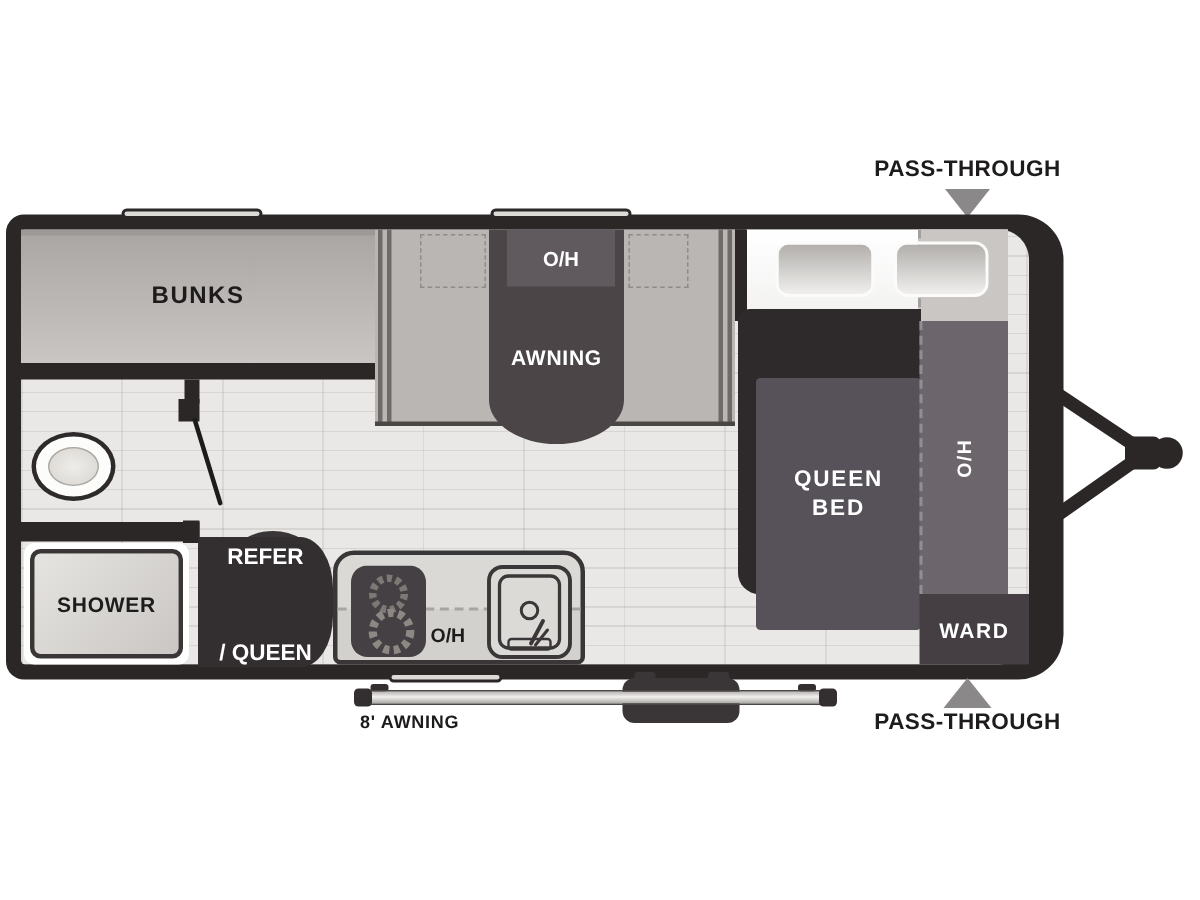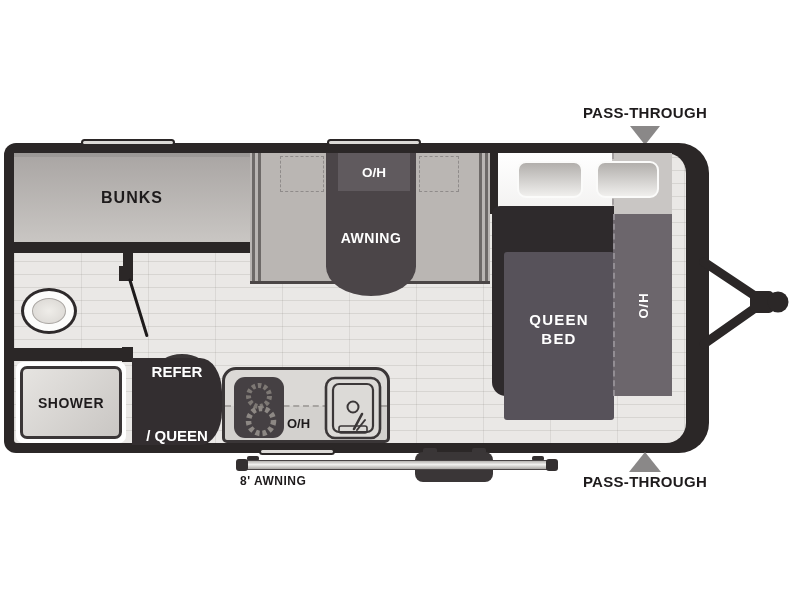--- a/index.html
+++ b/index.html
@@ -134,20 +134,23 @@
   <div class="abs pillow" style="left:517px;width:66px"></div>
   <div class="abs pillow" style="left:596px;width:63px"></div>
   <div class="abs bedplat"></div>
   <div class="abs wlbl bedinner">
     <span>QUEEN</span>
     <span>BED</span>
   </div>
   <div class="abs wlbl ohstrip">
     <span>O/H</span>
   </div>
+  <div class="abs wlbl ward">
+    <span>WARD</span>
+  </div>
 
   <div class="abs wallpiece" style="left:123px;top:253px;width:10px;height:16px"></div>
   <div class="abs wallpiece" style="left:119px;top:266px;width:14px;height:15px"></div>
   <div class="abs doorline"></div>
   <div class="abs wallpiece" style="left:122px;top:347px;width:11px;height:15px"></div>
   <div class="abs wallpiece" style="left:14px;top:348px;width:119px;height:13px"></div>
   <div class="abs toilet">
     <div class="abs toilet-in"></div>
   </div>
   <div class="abs shower">

